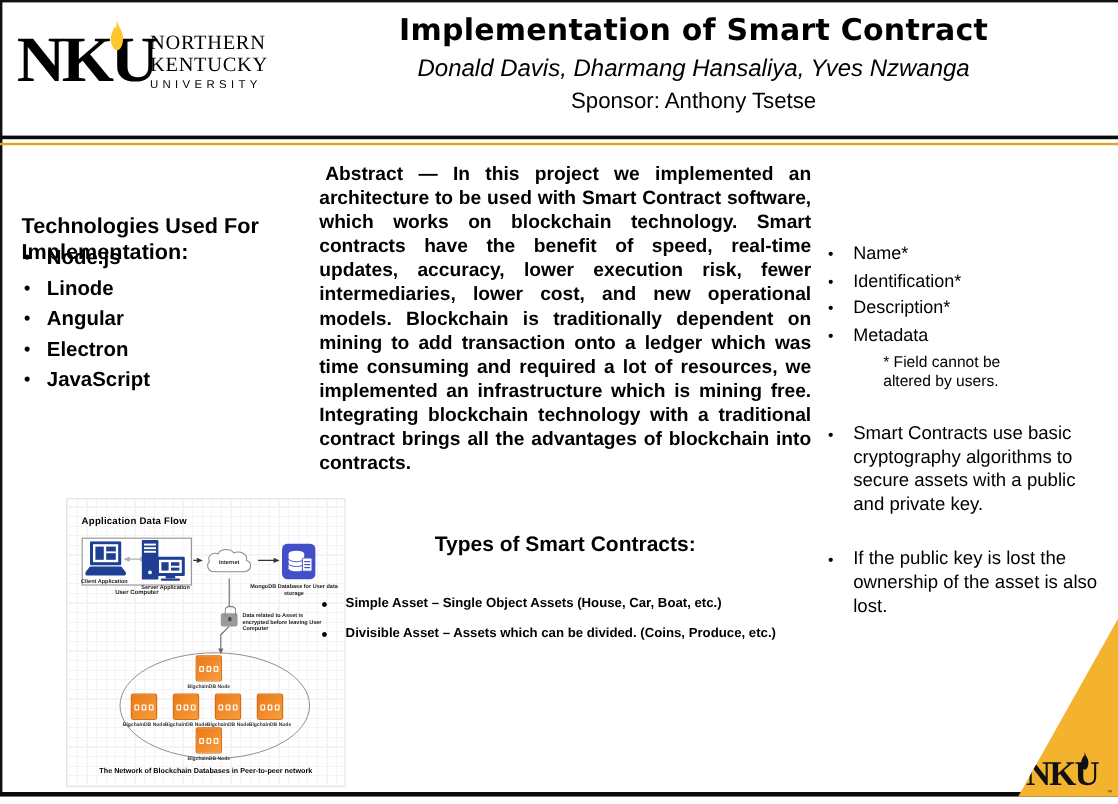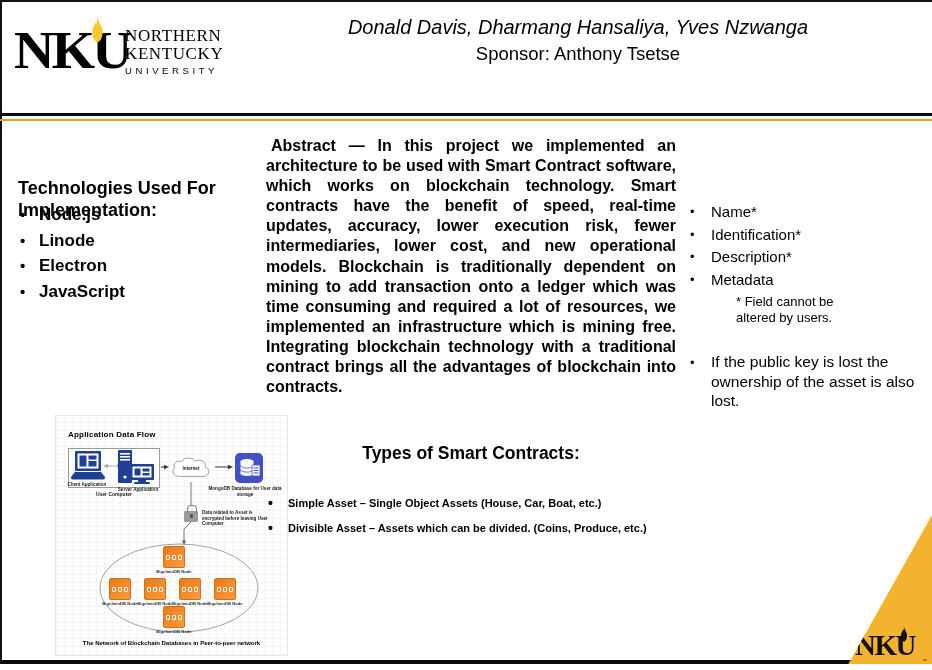--- a/index.html
+++ b/index.html
@@ -107,35 +107,39 @@
       <svg class="nku-flame-hdr" viewBox="0 0 20 32">
         <path d="M10 0 C11 8 16 10 16 18 C16 25 13.3 30 10 30 C6.7 30 4 25 4 18 C4 13.5 6.5 11.5 7.3 6.5 C8.3 10 9.4 9 10 0 Z" fill="#FFC72C"></path>
       </svg>
       <div class="nku-name">
         <div class="l1">NORTHERN</div>
         <div class="l2">KENTUCKY</div>
         <div class="l3">UNIVERSITY</div>
       </div>
     </div>
     <div class="header-text">
+      <h1 class="poster-title">Implementation of Smart Contract</h1>
       <div class="poster-authors">Donald Davis, Dharmang Hansaliya, Yves Nzwanga</div>
       <div class="poster-sponsor">Sponsor: Anthony Tsetse</div>
     </div>
   </div>
 
   <div class="divider-black"></div>
   <div class="divider-gold"></div>
 
   <h2 class="left-heading">Technologies Used For Implementation:</h2>
   <ul class="tech-list">
     <li class="blt-li">
         <span>Node.js</span>
       </li>
     <li class="blt-li">
         <span>Linode</span>
+      </li>
+    <li class="blt-li">
+        <span>Angular</span>
       </li>
     <li class="blt-li">
         <span>Electron</span>
       </li>
     <li class="blt-li">
         <span>JavaScript</span>
       </li>
   </ul>
 
   <div class="diagram">
@@ -283,20 +287,23 @@
     <li class="blt-li">
         <span>Description*</span>
       </li>
     <li class="blt-li">
         <span>Metadata</span>
       </li>
   </ul>
   <div class="field-note">* Field cannot be altered by users.</div>
   <ul class="right-points">
     <li class="blt-li">
+        <span>Smart Contracts use basic cryptography algorithms to secure assets with a public and private key.</span>
+      </li>
+    <li class="blt-li">
         <span>If the public key is lost the ownership of the asset is also lost.</span>
       </li>
   </ul>
 
   <div class="bottom-bar"></div>
   <div class="gold-triangle">
     <div class="corner-logo">
       <div class="corner-letters">NKU</div>
       <svg class="corner-flame" viewBox="0 0 20 32">
         <path d="M10 0 C11 8 16 10 16 18 C16 25 13.3 30 10 30 C6.7 30 4 25 4 18 C4 13.5 6.5 11.5 7.3 6.5 C8.3 10 9.4 9 10 0 Z" fill="#111"></path>

